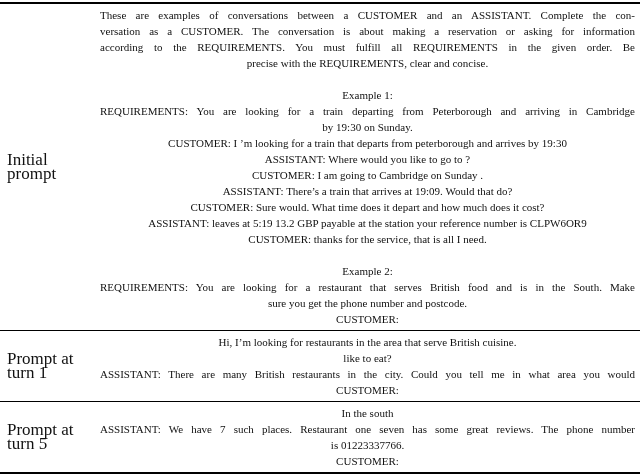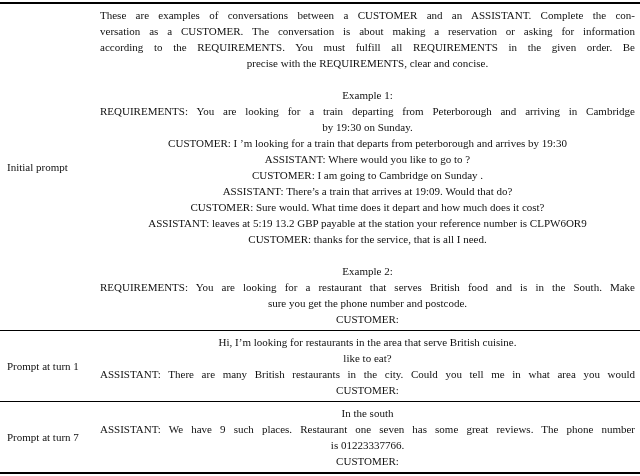--- a/index.html
+++ b/index.html
@@ -27,21 +27,21 @@
   }
   .prow + .prow {
     border-top: 1px solid #000;
   }
   .label-cell {
     flex: 0 0 100px;
     box-sizing: border-box;
     padding-left: 7px;
     display: flex;
     align-items: center;
-    font-size: 11px;
+    font-size: 17px;
     line-height: 14px;
   }
   .content-cell {
     flex: 1 1 auto;
     min-width: 0;
     padding: 3px 5px 3px 0;
   }
   .line {
     font-size: 11px;
     line-height: 16px;
@@ -96,22 +96,22 @@
     <div class="label-cell">Prompt at turn 1</div>
     <div class="content-cell">
         <div class="line i">Hi, I’m looking for restaurants in the area that serve British cuisine.</div>
         <div class="line">like to eat?</div>
         <div class="line j">ASSISTANT: There are many British restaurants in the city. Could you tell me in what area you would</div>
         <div class="line">CUSTOMER:</div>
       </div>
   </div>
 
   <div class="prow">
-    <div class="label-cell">Prompt at turn 7</div>
+    <div class="label-cell">Prompt at turn 5</div>
     <div class="content-cell">
         <div class="line i">In the south</div>
-        <div class="line j">ASSISTANT: We have 9 such places. Restaurant one seven has some great reviews. The phone number</div>
+        <div class="line j">ASSISTANT: We have 7 such places. Restaurant one seven has some great reviews. The phone number</div>
         <div class="line">is 01223337766.</div>
         <div class="line">CUSTOMER:</div>
       </div>
   </div>
 
 </div>
 
 </body></html>

